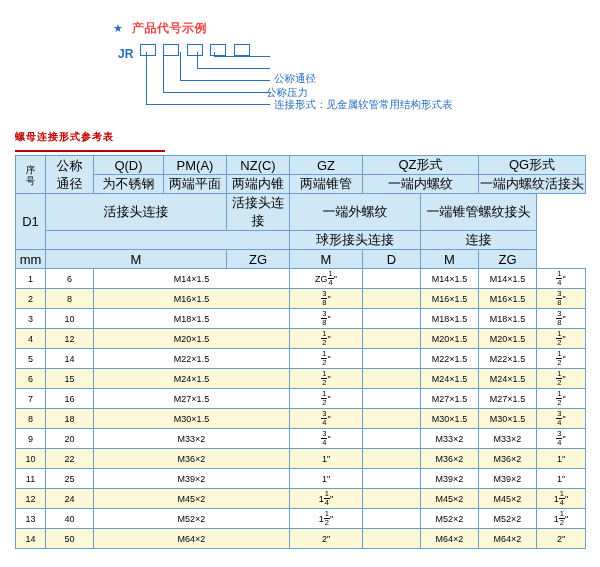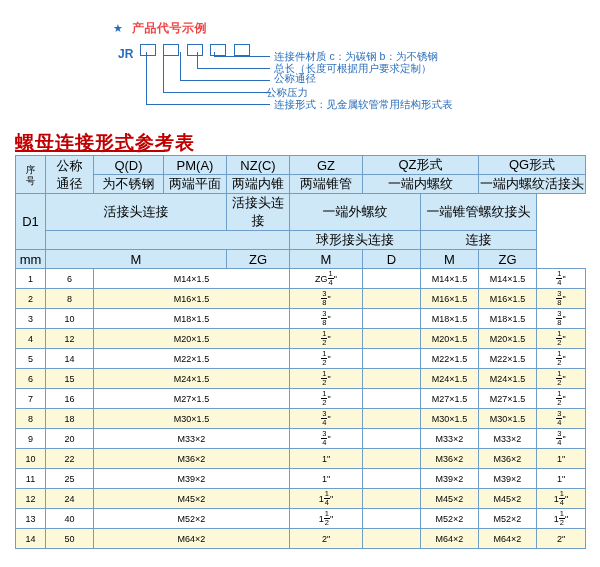--- a/index.html
+++ b/index.html
@@ -37,21 +37,21 @@
   
   .ln{position:absolute;background:#2a6ebb;}
   .legend{
     position:absolute;font-size:10.5px;color:#2a6ebb;
     white-space:nowrap;line-height:12px;
   }
 
   
   .sec-title{
     position:absolute;left:15px;top:130px;
-    font-size:19px;font-weight:bold;color:#c00000;
+    font-size:10px;font-weight:bold;color:#c00000;
     letter-spacing:1px;
     text-align:right;
   }
   .sec-underline{
     position:absolute;left:15px;top:150px;width:150px;height:2px;background:#c00000;
   }
 
   
   .tbl-wrap{position:absolute;left:15px;top:155px;width:570px;}
   table{
@@ -108,22 +108,20 @@
     <div class="ln" style="left:180px;top:52px;width:1px;height:28px;"></div>
     <div class="ln" style="left:197px;top:52px;width:1px;height:16px;"></div>
     <div class="ln" style="left:214px;top:52px;width:1px;height:4px;"></div>
 
     <div class="ln" style="left:214px;top:56px;width:56px;height:1px;"></div>
     <div class="ln" style="left:197px;top:68px;width:73px;height:1px;"></div>
     <div class="ln" style="left:180px;top:80px;width:90px;height:1px;"></div>
     <div class="ln" style="left:163px;top:92px;width:107px;height:1px;"></div>
     <div class="ln" style="left:146px;top:104px;width:124px;height:1px;"></div>
 
-    <div class="legend" style="left:274px;top:50px;">连接件材质  c：为碳钢  b：为不锈钢</div>
-    <div class="legend" style="left:274px;top:62px;">总长（长度可根据用户要求定制）</div>
     <div class="legend" style="left:274px;top:72px;">公称通径</div>
     <div class="legend" style="left:266px;top:86px;">公称压力</div>
     <div class="legend" style="left:274px;top:98px;">连接形式：见金属软管常用结构形式表</div>
   </div>
 
   <div class="sec-title">螺母连接形式参考表</div>
   <div class="sec-underline"></div>
 
   <div class="tbl-wrap">
     <table>

